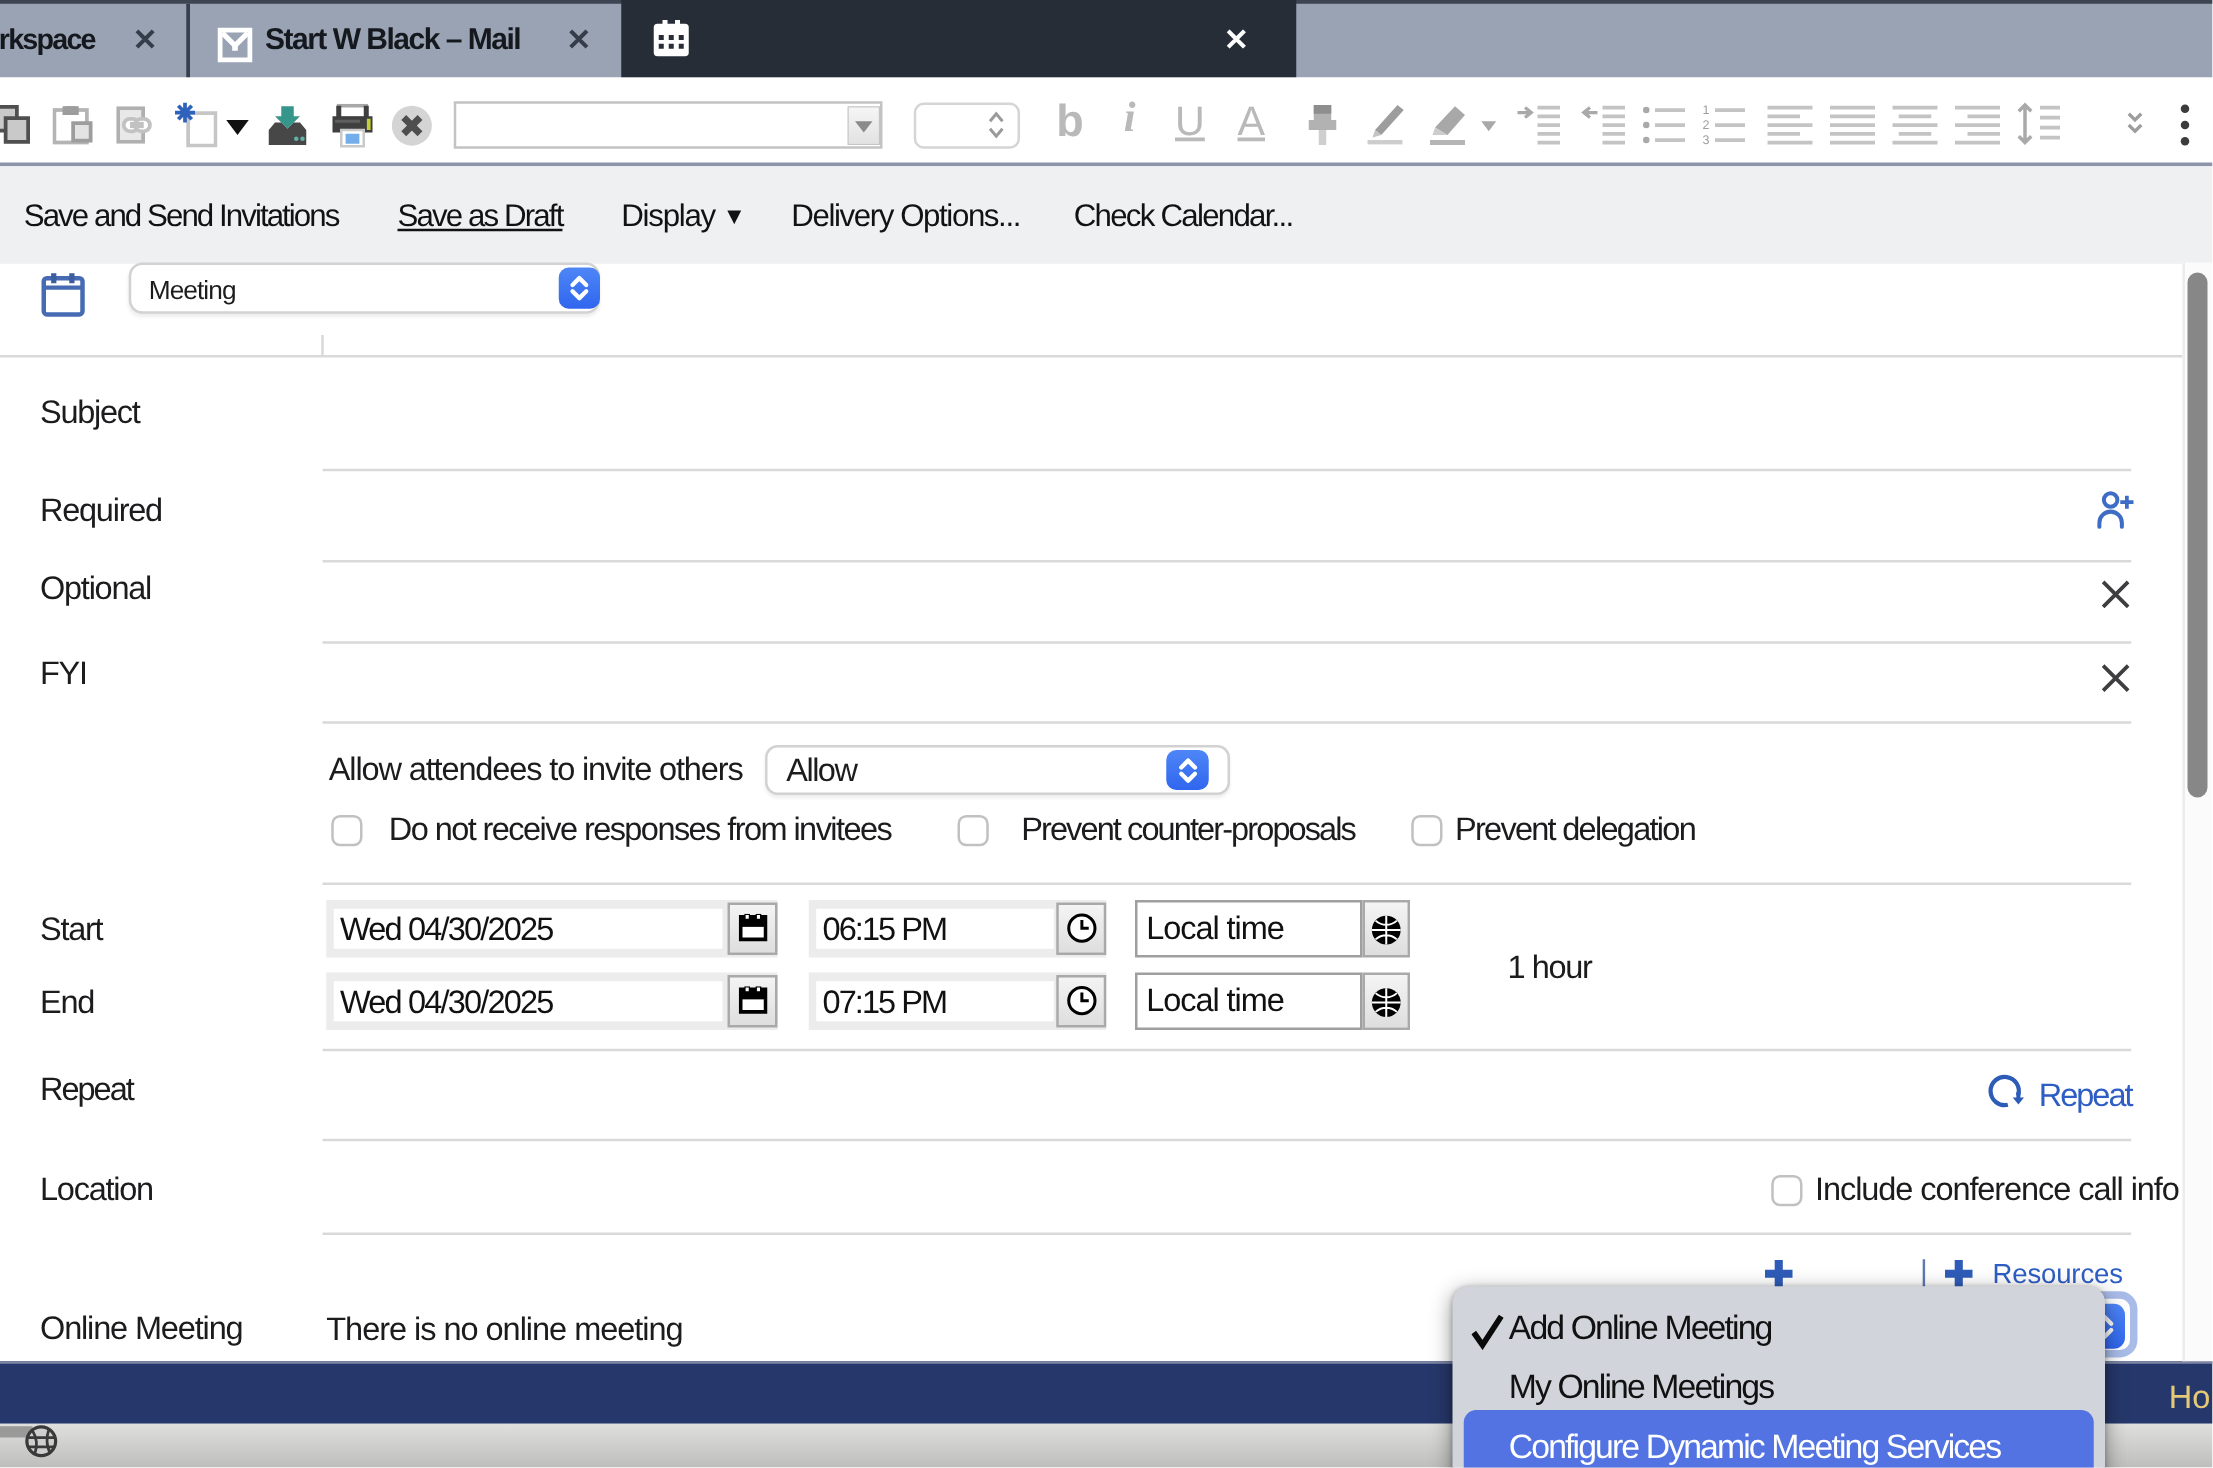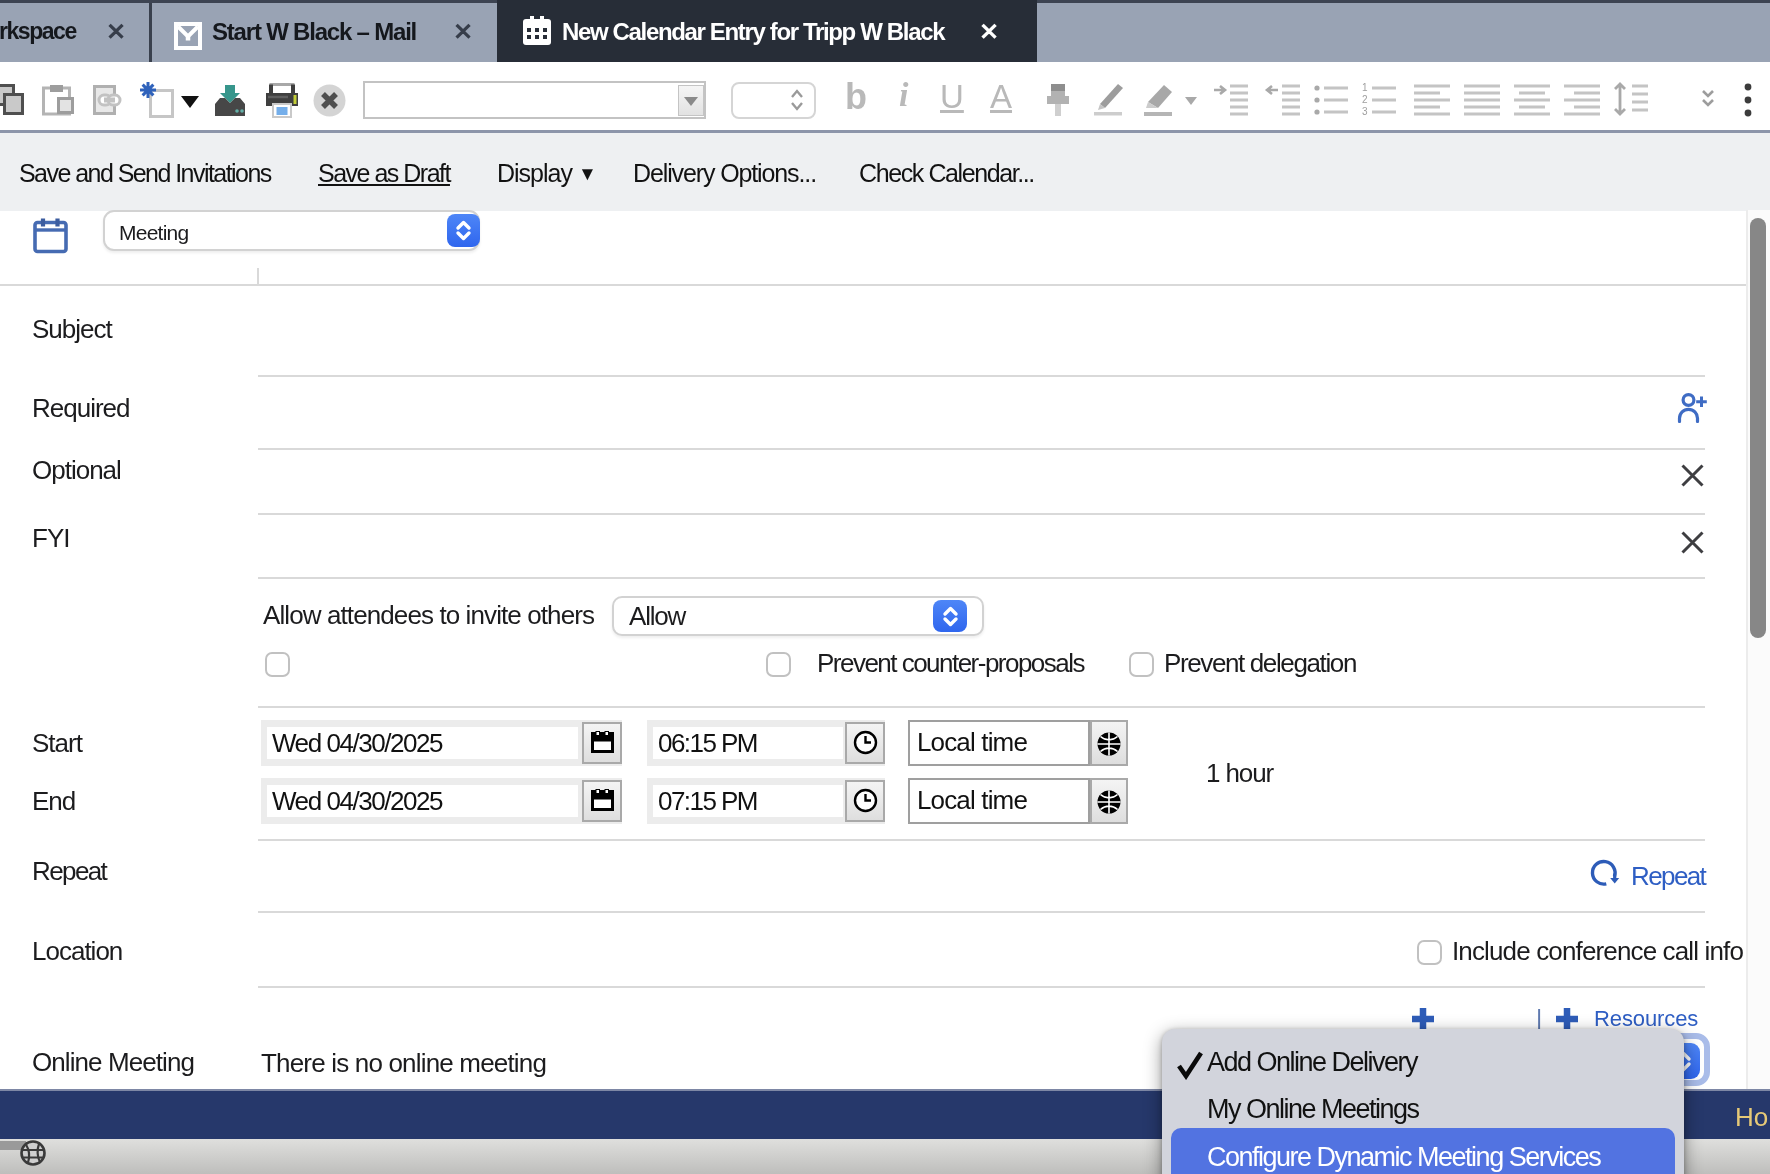--- a/index.html
+++ b/index.html
@@ -71,21 +71,20 @@
     <rect x="18" y="0" width="4" height="7" fill="#fff"></rect>
     <g fill="#272d37">
       <rect x="5" y="12" width="4" height="4"></rect>
         <rect x="13" y="12" width="4" height="4"></rect>
         <rect x="21" y="12" width="4" height="4"></rect>
       <rect x="5" y="19" width="4" height="4"></rect>
         <rect x="13" y="19" width="4" height="4"></rect>
         <rect x="21" y="19" width="4" height="4"></rect>
     </g>
   </svg>
-  <div class="abs tabtxt" style="left:562px; top:18px; color:#fff; letter-spacing:-1.35px;">New Calendar Entry for Tripp W Black</div>
   <div class="abs tabx" style="left:979px; top:18px; color:#fff;">✕</div>
 
   <div class="abs" id="toolbar"></div>
 
   <svg class="abs" style="left:-6px; top:84px;" width="30" height="32" viewBox="0 0 30 32">
     <rect x="1.5" y="1.5" width="18" height="19" fill="#c9c9c9" stroke="#4f4f4f" stroke-width="3"></rect>
     <rect x="10.5" y="10.5" width="18" height="19" fill="#c9c9c9" stroke="#4f4f4f" stroke-width="3"></rect>
   </svg>
 
   <svg class="abs" style="left:42px; top:84px;" width="33" height="32" viewBox="0 0 33 32">
@@ -299,20 +298,21 @@
   <div class="lbl" style="left:263px; top:600px; letter-spacing:-0.9px;">Allow attendees to invite others</div>
   <div class="msel" style="left:612px; top:596px; width:372px; height:40px; border-radius:10px;"></div>
   <div class="lbl" style="left:629px; top:601px; letter-spacing:-1.2px;">Allow</div>
   <div class="mstep" style="left:933px; top:600px; width:34px; height:32px;"></div>
   <svg class="abs" style="left:938px; top:604px;" width="25" height="25" viewBox="0 0 25 25">
     <path d="M7 10 L12.5 4.5 L18 10" fill="none" stroke="#fff" stroke-width="3.4" stroke-linecap="round" stroke-linejoin="round"></path>
     <path d="M7 15 L12.5 20.5 L18 15" fill="none" stroke="#fff" stroke-width="3.4" stroke-linecap="round" stroke-linejoin="round"></path>
   </svg>
 
   <div class="cb" style="left:265px; top:652px;"></div>
+  <div class="lbl" style="left:311px; top:648px; letter-spacing:-1.25px;">Do not receive responses from invitees</div>
   <div class="cb" style="left:766px; top:652px;"></div>
   <div class="lbl" style="left:817px; top:648px; letter-spacing:-1.52px;">Prevent counter-proposals</div>
   <div class="cb" style="left:1129px; top:652px;"></div>
   <div class="lbl" style="left:1164px; top:648px; letter-spacing:-1.38px;">Prevent delegation</div>
 
   <div class="fldsep" style="top:706px;"></div>
 
   <div class="lbl" style="left:32px; top:728px;">Start</div>
   <div class="lbl" style="left:32px; top:786px;">End</div>
 
@@ -414,19 +414,19 @@
     <path d="M7 4.5 c3 5 4 12 2 18 M20 4 c-2 5 -2 13 1 18 M3 10 h22 M3.5 17.5 h21" fill="none" stroke="#3a3a3a" stroke-width="2.2"></path>
   </svg>
 
   <div class="abs" style="left:1746px; top:210px; width:24px; height:879px; background:#fbfbfb; border-left:2px solid #ececec;"></div>
   <div class="abs" style="left:1750px; top:218px; width:16px; height:420px; background:#878787; border-radius:8px;"></div>
 
   <div id="popup">
     <svg class="abs" style="left:15px; top:21px;" width="26" height="30" viewBox="0 0 26 30">
       <path d="M2 16 L9 26 L24 3" fill="none" stroke="#0a0a0a" stroke-width="4.6"></path>
     </svg>
-    <div class="pitem" style="top:1046px; top:18px;">Add Online Delivery</div>
+    <div class="pitem" style="top:1046px; top:18px;">Add Online Meeting</div>
     <div class="pitem" style="top:65px;">My Online Meetings</div>
     <div id="phl"></div>
     <div class="pitem" style="top:113px; color:#fff; font-weight:500;">Configure Dynamic Meeting Services</div>
   </div>
 
 </div>
 
 </body></html>

